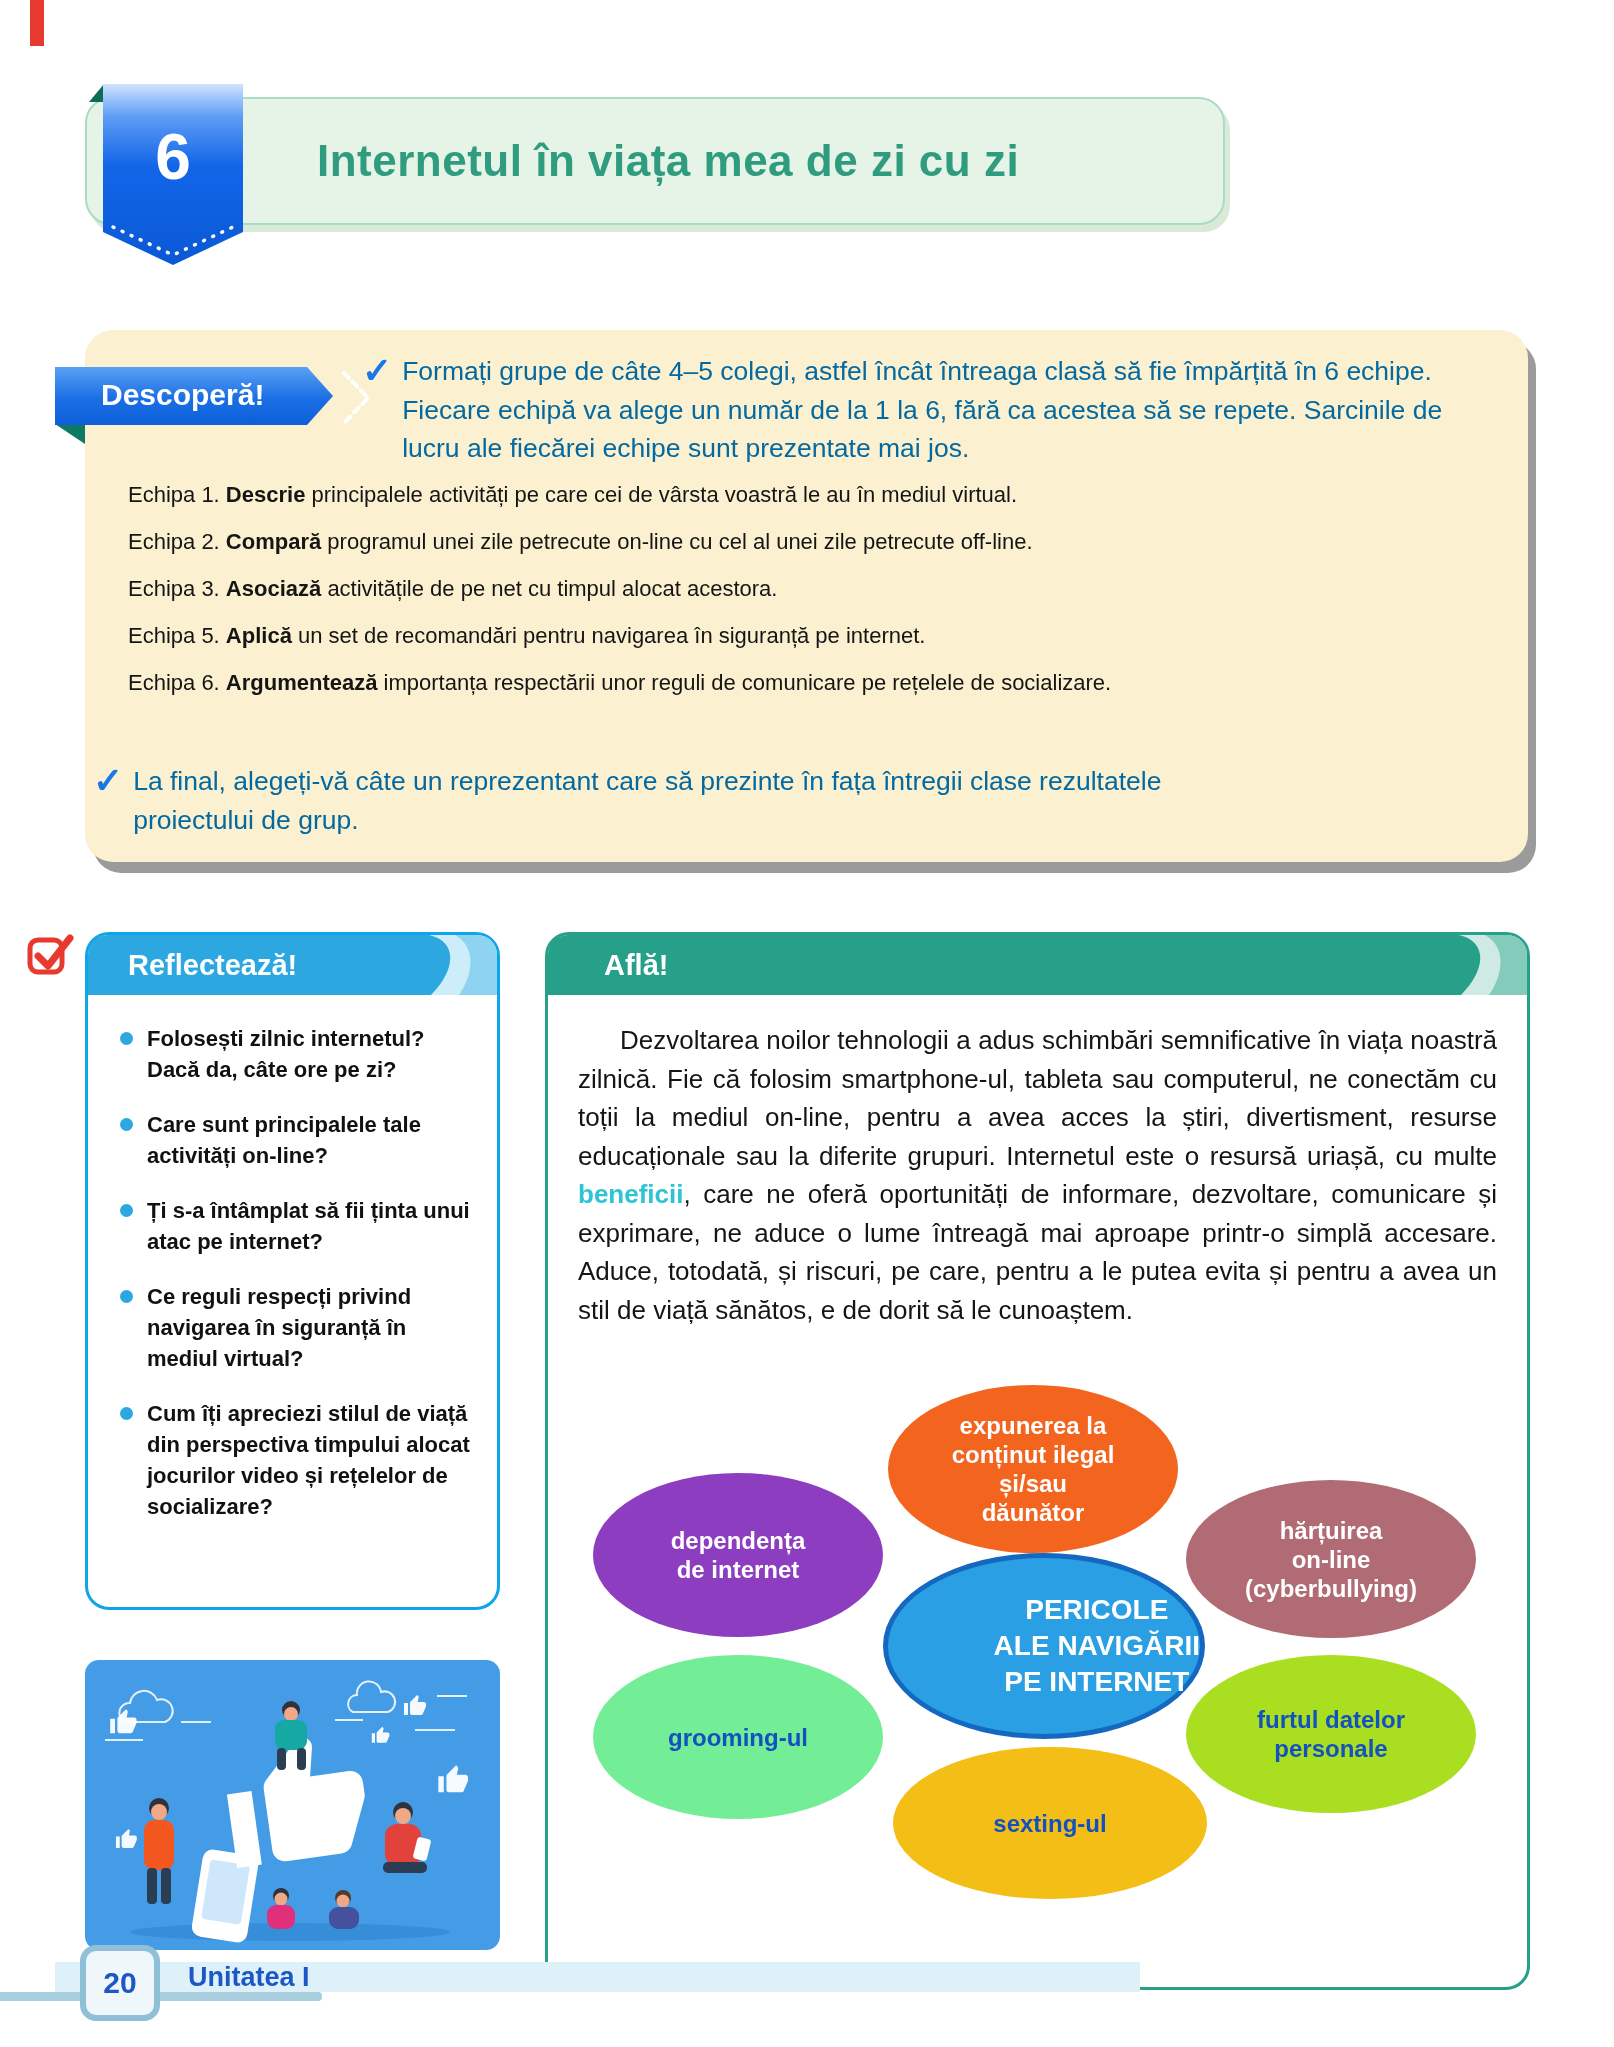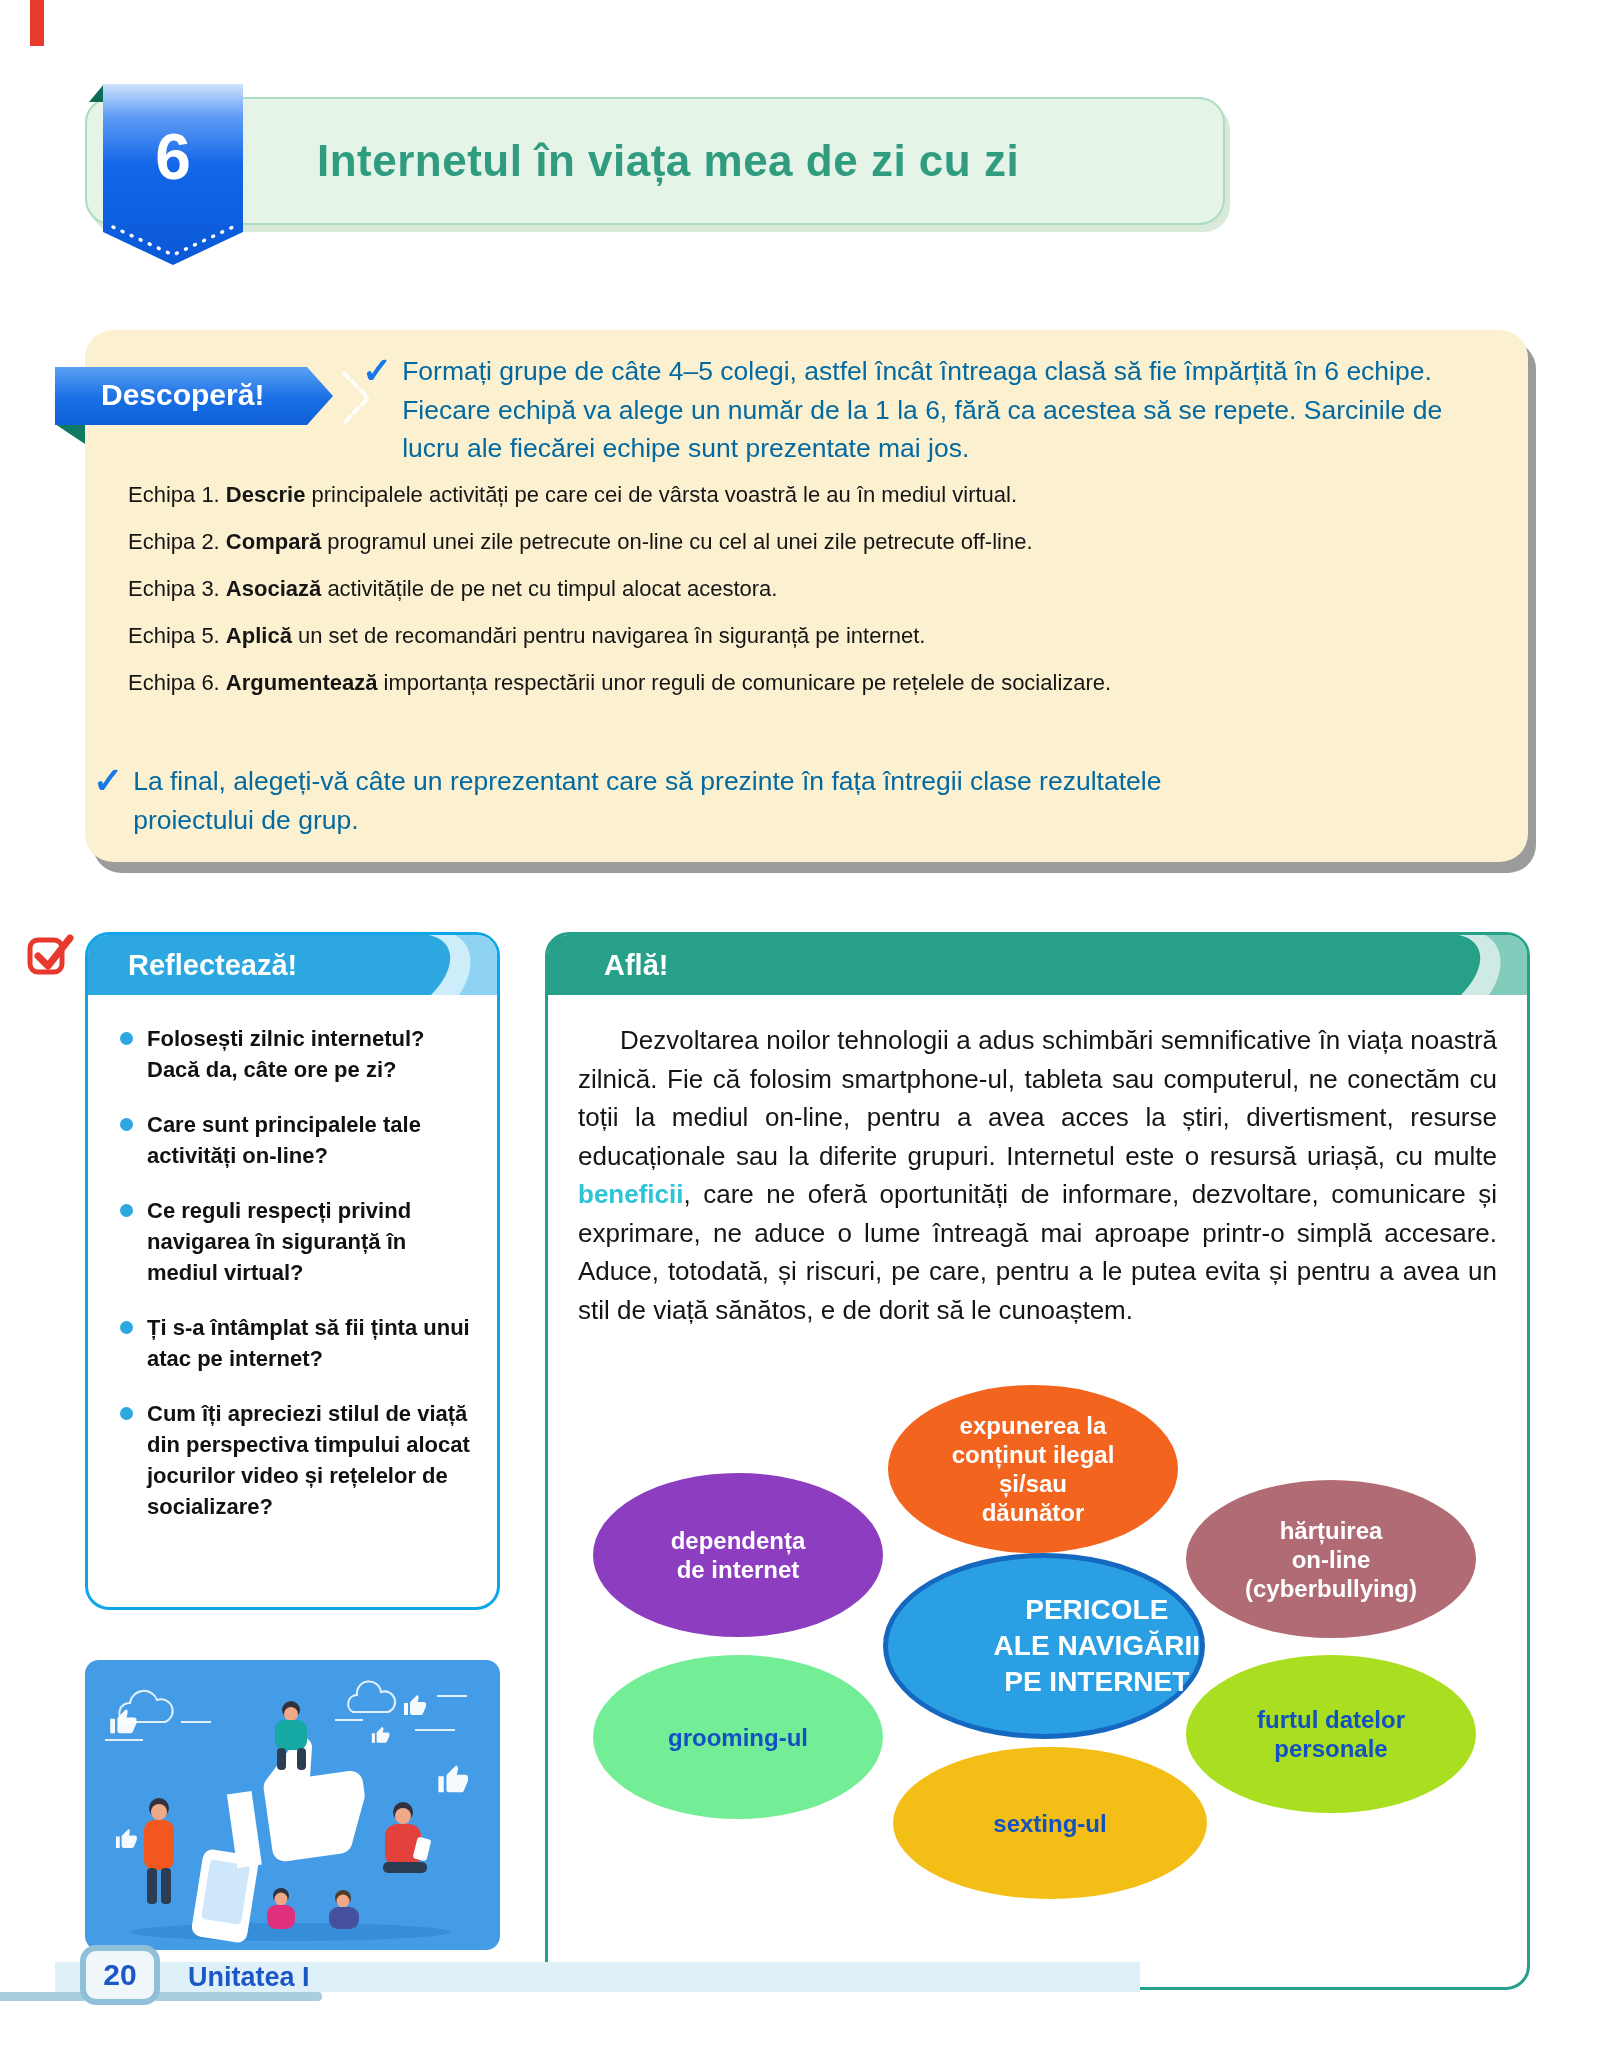--- a/index.html
+++ b/index.html
@@ -74,21 +74,21 @@
   .b-center     { left:335px; top:618px; width:322px; height:186px; border:5px solid #1468c0;
                   font-size:28px; line-height:36px;justify-content:flex-end; }
   .b-grooming   { left:45px;  top:720px; width:290px; height:164px; }
   .b-theft      { left:638px; top:720px; width:290px; height:158px; }
   .b-sexting    { left:345px; top:812px; width:314px; height:152px; }
 
   
   .footer-strip { position:absolute; left:55px; top:1962px; width:1085px; height:30px; background:#dff1f8; }
   .footer-bar { position:absolute; left:0; top:1992px; width:322px; height:9px; background:#a9cede;
     border-radius:0 4px 4px 0; }
-  .page-badge { position:absolute; left:80px; top:1945px; width:80px; height:60px; background:#f0f7fa;
+  .page-badge { position:absolute; left:80px; top:1945px; width:80px; height:76px; background:#f0f7fa;
     border:6px solid #8fc0d8; border-radius:16px; display:flex; align-items:center; justify-content:center;
     font-size:30px; font-weight:bold; z-index:2; }
   .unit-label { position:absolute; left:188px; top:1961px; font-size:27px; font-weight:bold; line-height:32px; }
 </style>
 </head>
 <body>
 
 <div class="page">
 
   <div class="corner-mark" style="background: rgb(232, 57, 47);"></div>
@@ -189,26 +189,26 @@
           <span class="q">Folosești zilnic internetul? Dacă da, câte ore pe zi?</span>
         </li>
 
         <li>
           <span class="dot" style="background: rgb(45, 167, 224);"></span>
           <span class="q">Care sunt principalele tale activități on-line?</span>
         </li>
 
         <li>
           <span class="dot" style="background: rgb(45, 167, 224);"></span>
+          <span class="q">Ți s-a întâmplat să fii ținta unui atac pe internet?</span>
+        </li>
+
+        <li>
+          <span class="dot" style="background: rgb(45, 167, 224);"></span>
           <span class="q">Ce reguli respecți privind navigarea în siguranță în mediul virtual?</span>
-        </li>
-
-        <li>
-          <span class="dot" style="background: rgb(45, 167, 224);"></span>
-          <span class="q">Ți s-a întâmplat să fii ținta unui atac pe internet?</span>
         </li>
 
         <li>
           <span class="dot" style="background: rgb(45, 167, 224);"></span>
           <span class="q">Cum îți apreciezi stilul de viață din perspectiva timpului alocat jocurilor video și rețelelor de socializare?</span>
         </li>
       </ul>
   </section>
 
   <figure class="illustration">

